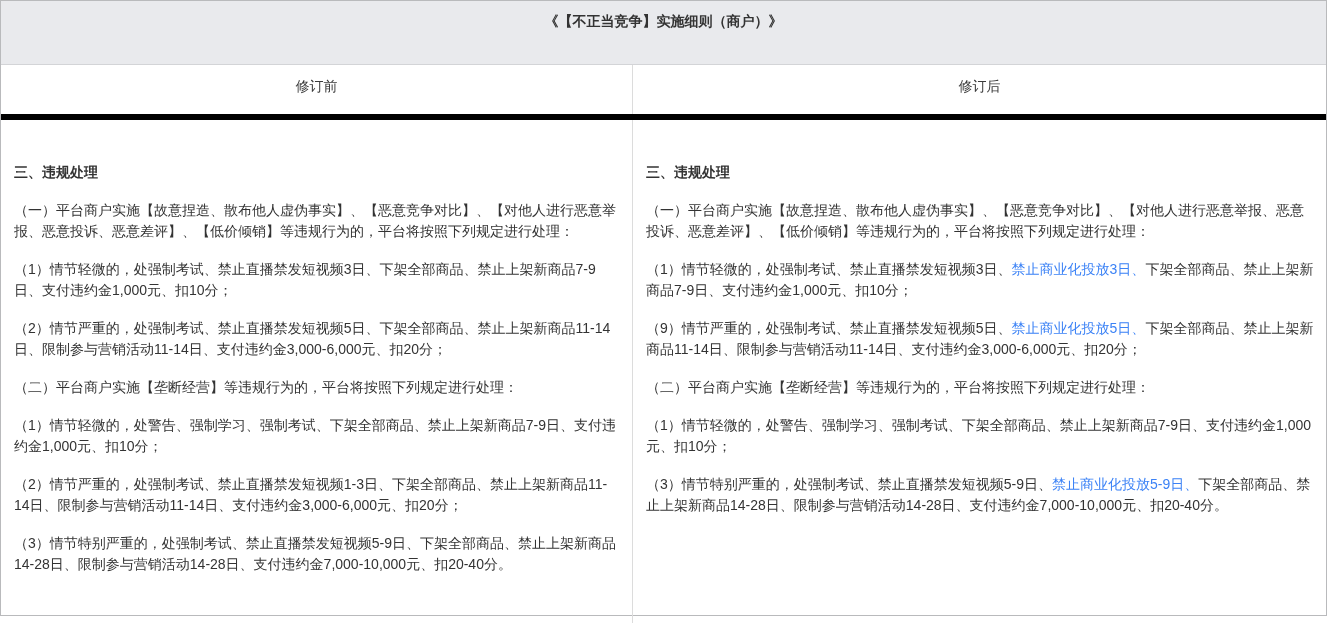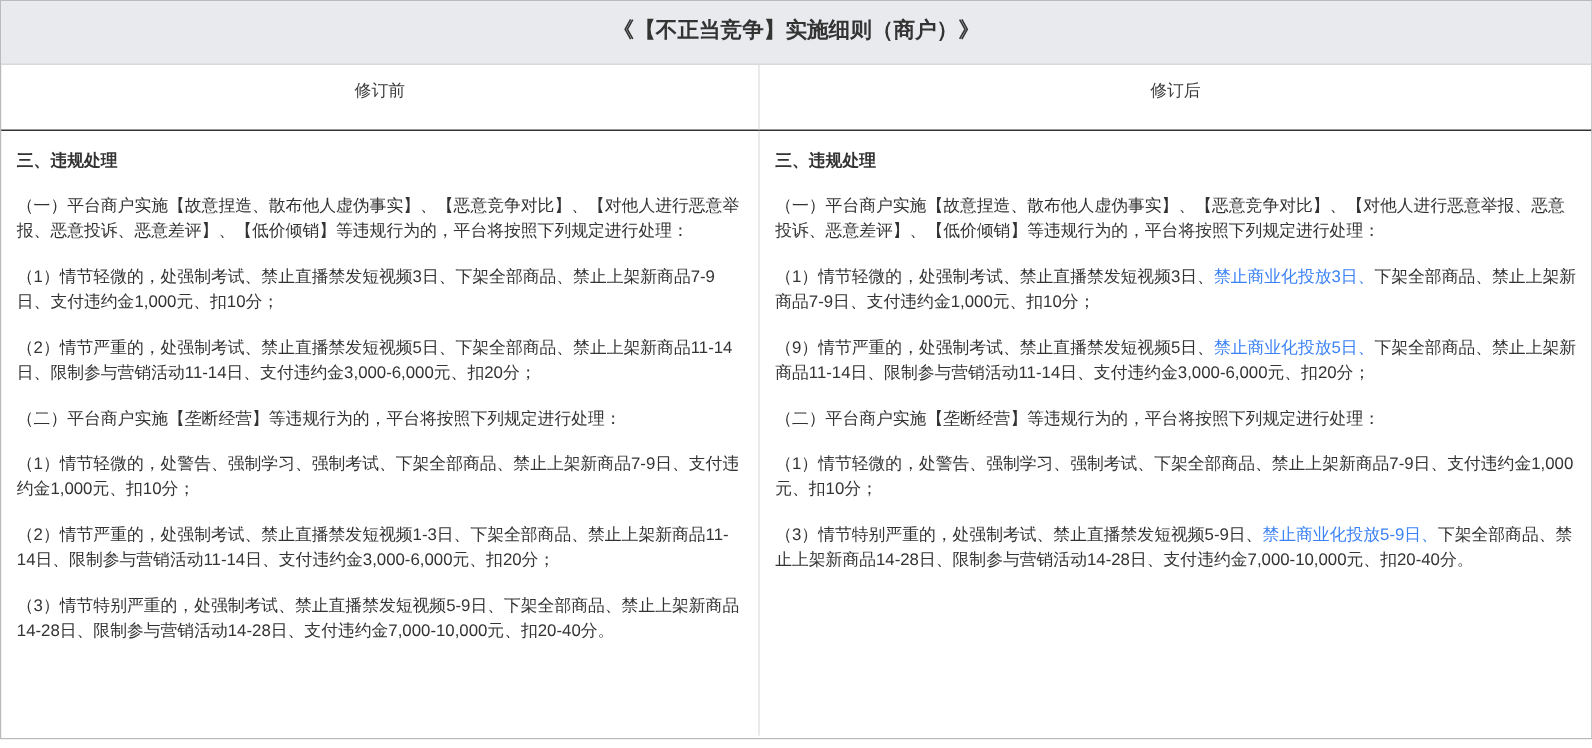--- a/index.html
+++ b/index.html
@@ -19,34 +19,34 @@
     left: 0;
     top: 0;
     width: 1327px;
     height: 616px;
     box-sizing: border-box;
     border: 1px solid #b9babc;
     background: #ffffff;
   }
   .title-bar {
     box-sizing: border-box;
-    height: 53px;
+    height: 64px;
     background: #e9eaed;
     border-bottom: 1px solid #d3d4d7;
     text-align: center;
     padding-top: 12px;
-    font-size: 18px;
+    font-size: 14px;
     font-weight: bold;
     color: #333333;
   }
   .header-row {
     display: flex;
     box-sizing: border-box;
     height: 55px;
-    border-bottom: 1px solid #000000;
+    border-bottom: 6px solid #000000;
   }
   .header-cell {
     box-sizing: border-box;
     padding-top: 13px;
     text-align: center;
     font-size: 14px;
     color: #3a3a3a;
   }
   .header-cell.before { width: 632px; border-right: 1px solid #dcdcdc; }
   .header-cell.after  { flex: 1; }
@@ -59,21 +59,21 @@
     box-sizing: border-box;
     padding: 14px 12px 0 13px;
     font-size: 14px;
     line-height: 21px;
     color: #333333;
     overflow: hidden;
   }
   .content-cell.before { width: 632px; border-right: 1px solid #dcdcdc; }
   .content-cell.after  { flex: 1; }
   .para { margin: 0 0 17px 0; }
-  .para.heading { font-weight: bold; }
+  .para.heading { font-weight: bold; margin-top: 28px; }
   .seg-red { color: #3b82f6; }
 </style>
 </head>
 <body>
 
 <div class="page">
   <div class="doc-table">
 
     <div class="title-bar">《【不正当竞争】实施细则（商户）》</div>
 

